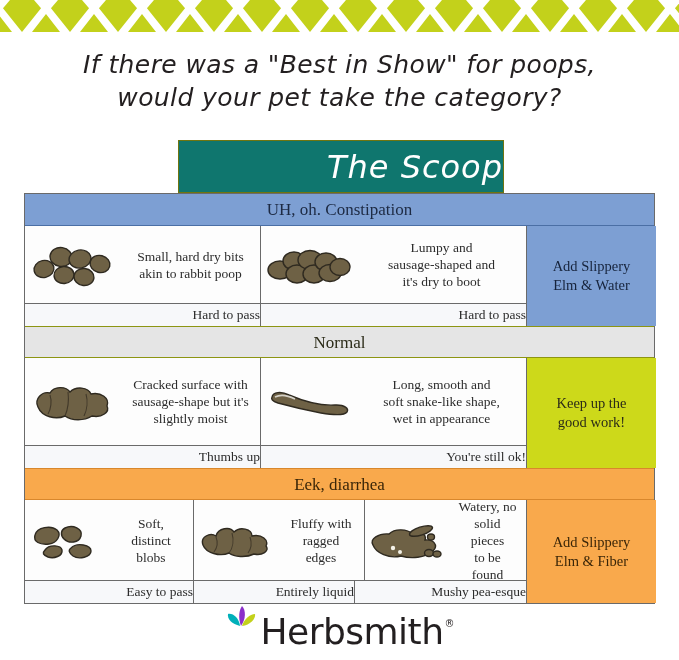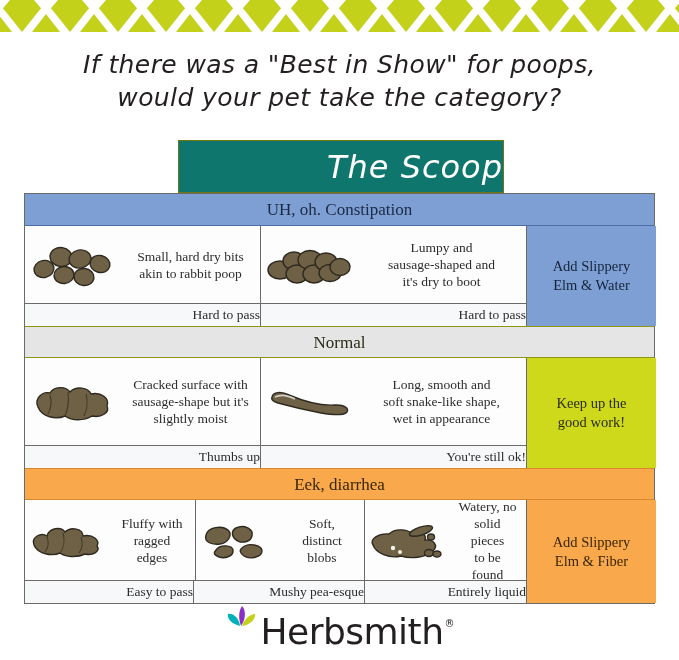--- a/index.html
+++ b/index.html
@@ -346,56 +346,56 @@
         <div>good work!</div>
       </div>
     </div>
   </div>
 
   <div class="section-header sh-diarrhea">Eek, diarrhea</div>
 
   <div class="band">
     <div class="cells">
       <div class="rowmain h-main-3">
+        <div class="cell" style="width:169px">
+          <div class="art" style="width:84px;min-width:84px">
+            <svg width="80" height="50" viewBox="0 0 80 50">
+              <g fill="#6e6145" stroke="#2f2a20" stroke-width="1.4">
+                <path d="M8,20 C10,12 24,10 30,15 C35,20 30,28 22,29 C13,30 6,27 8,20 Z"></path>
+                <path d="M38,13 C46,9 56,14 54,21 C52,28 42,29 37,24 C33,20 34,15 38,13 Z"></path>
+                <path d="M18,35 C22,29 34,30 35,35 C36,41 27,44 21,42 C16,40 15,38 18,35 Z"></path>
+                <path d="M44,33 C50,27 64,30 64,36 C64,42 52,45 46,41 C42,38 41,35 44,33 Z"></path>
+              </g>
+            </svg>
+          </div>
+          <div class="desc">
+            <div>Soft,</div>
+            <div>distinct</div>
+            <div>blobs</div>
+          </div>
+        </div>
         <div class="cell" style="width:171px">
           <div class="art" style="width:84px;min-width:84px">
             <svg width="80" height="50" viewBox="0 0 80 50">
               <g fill="#6e6145" stroke="#2f2a20" stroke-width="1.4">
                 <path d="M7,30 C4,22 14,17 20,21 C22,13 34,11 38,17 C44,11 56,14 56,21
                          C66,19 73,25 70,31 C74,36 66,41 58,39 C50,43 38,42 33,38
                          C24,42 10,38 7,30 Z"></path>
               </g>
               <g fill="none" stroke="#3a3225" stroke-width="1.1" opacity="0.8">
                 <path d="M20,22 C22,27 21,33 18,37"></path>
                 <path d="M36,18 C38,25 37,33 33,38"></path>
                 <path d="M54,22 C56,28 55,34 52,38"></path>
               </g>
             </svg>
           </div>
           <div class="desc">
             <div>Fluffy with</div>
             <div>ragged</div>
             <div>edges</div>
-          </div>
-        </div>
-        <div class="cell" style="width:169px">
-          <div class="art" style="width:84px;min-width:84px">
-            <svg width="80" height="50" viewBox="0 0 80 50">
-              <g fill="#6e6145" stroke="#2f2a20" stroke-width="1.4">
-                <path d="M8,20 C10,12 24,10 30,15 C35,20 30,28 22,29 C13,30 6,27 8,20 Z"></path>
-                <path d="M38,13 C46,9 56,14 54,21 C52,28 42,29 37,24 C33,20 34,15 38,13 Z"></path>
-                <path d="M18,35 C22,29 34,30 35,35 C36,41 27,44 21,42 C16,40 15,38 18,35 Z"></path>
-                <path d="M44,33 C50,27 64,30 64,36 C64,42 52,45 46,41 C42,38 41,35 44,33 Z"></path>
-              </g>
-            </svg>
-          </div>
-          <div class="desc">
-            <div>Soft,</div>
-            <div>distinct</div>
-            <div>blobs</div>
           </div>
         </div>
         <div class="cell" style="width:161px">
           <div class="art" style="width:84px;min-width:84px">
             <svg width="80" height="50" viewBox="0 0 80 50">
               <g fill="#6e6145" stroke="#2f2a20" stroke-width="1.4">
                 <path d="M6,30 C2,24 12,18 22,19 C28,13 40,14 46,19
                          C52,15 60,19 58,25 C66,24 72,30 66,36
                          C58,43 44,44 34,41 C22,44 9,38 6,30 Z"></path>
                 <ellipse cx="54" cy="16" rx="12" ry="4" transform="rotate(-18 54 16)"></ellipse>
@@ -411,22 +411,22 @@
           </div>
           <div class="desc">
             <div>Watery, no</div>
             <div>solid pieces</div>
             <div>to be found</div>
           </div>
         </div>
       </div>
       <div class="rowsub">
         <div class="subcell" style="width:169px">Easy to pass</div>
+        <div class="subcell" style="width:161px">Entirely liquid</div>
         <div class="subcell" style="width:171px">Mushy pea-esque</div>
-        <div class="subcell" style="width:161px">Entirely liquid</div>
       </div>
     </div>
     <div class="advice advice-orange">
       <div>
         <div>Add Slippery</div>
         <div>Elm &amp; Fiber</div>
       </div>
     </div>
   </div>
 

